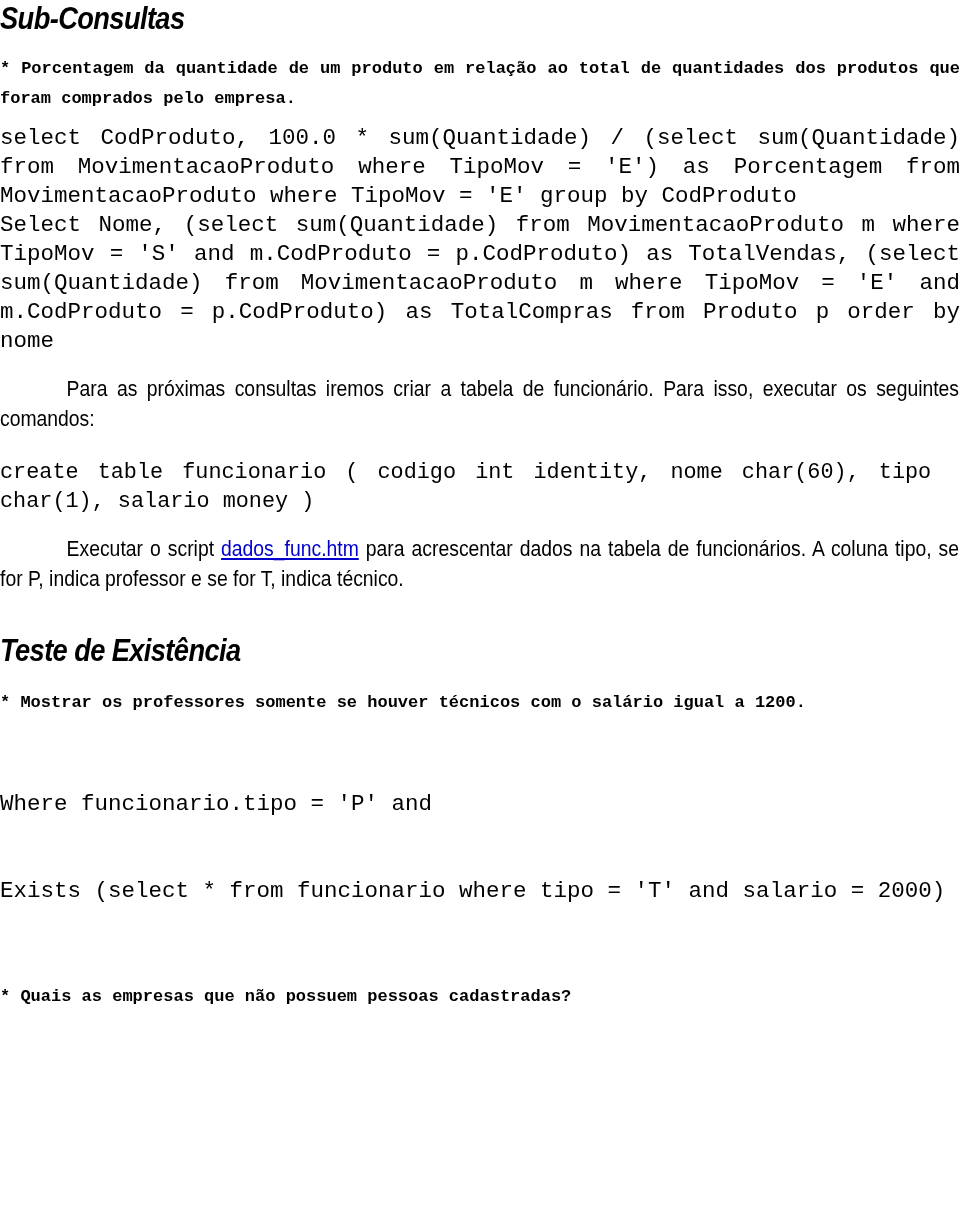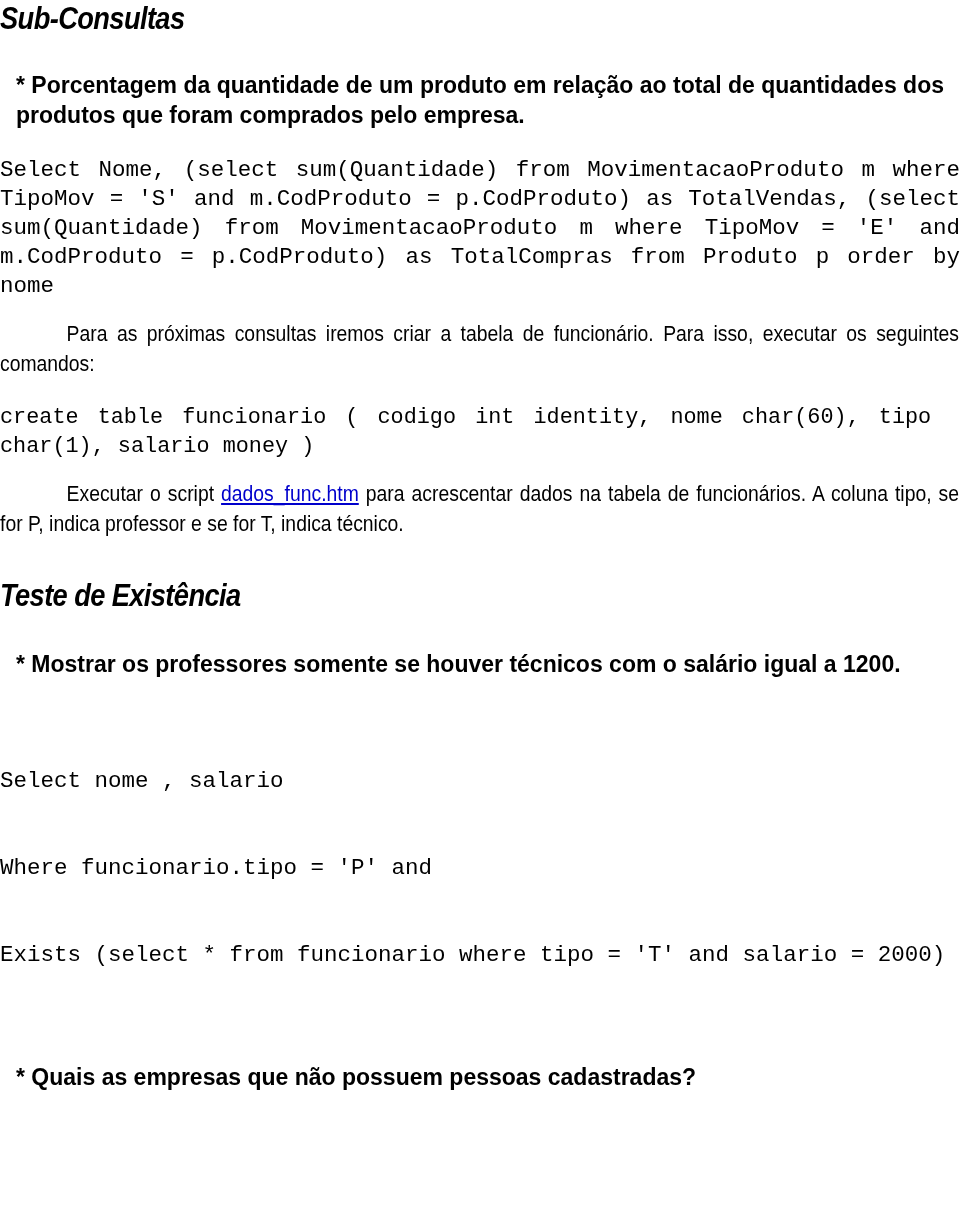--- a/index.html
+++ b/index.html
@@ -34,27 +34,27 @@
     transform: scaleX(0.88);
     transform-origin: left center;
     white-space: nowrap;
     margin: 0;
   }
   #heading-subconsultas { margin-top: 2px; }
   #heading-existencia  { margin-top: 0; }
 
   
   .q-para {
-    font-family: Liberation Sans, sans-serif;
+    font-family: Liberation Mono, monospace;
     font-weight: bold;
-    font-size: 23px;
+    font-size: 17px;
     line-height: 30px;
     text-align: justify;
     text-align-last: left;
-    margin: 16px;
+    margin: 0;
     letter-spacing: 0px;
     word-spacing: 0px;
   }
   .q-para.tight { text-align: right; }
 
   
   .code {
     font-family: "Liberation Mono", "DejaVu Sans Mono", monospace;
     font-weight: normal;
     font-size: 22.5px;
@@ -105,20 +105,21 @@
 <div class="page">
 
   <h1 class="heading" id="heading-subconsultas">Sub-Consultas</h1>
 
   <div class="sp-18"></div>
 
   <p class="q-para">* Porcentagem da quantidade de um produto em relação ao total de quantidades dos produtos que foram comprados pelo empresa.</p>
 
   <div class="sp-10"></div>
 
+  <p class="code justified">select CodProduto, 100.0 * sum(Quantidade) / (select sum(Quantidade) from MovimentacaoProduto where TipoMov = 'E') as Porcentagem from MovimentacaoProduto where TipoMov = 'E' group by CodProduto</p>
 
   <p class="code justified">Select Nome, (select sum(Quantidade) from MovimentacaoProduto m where TipoMov = 'S' and m.CodProduto = p.CodProduto) as TotalVendas, (select sum(Quantidade) from MovimentacaoProduto m where TipoMov = 'E' and m.CodProduto = p.CodProduto) as TotalCompras from Produto p order by nome</p>
 
   <div class="sp-18"></div>
 
   <p class="prose indent">Para as próximas consultas iremos criar a tabela de funcionário. Para isso, executar os seguintes comandos:</p>
 
   <div class="sp-24"></div>
 
   <p class="code justified code-narrow">create table funcionario ( codigo int identity, nome char(60), tipo char(1), salario money )</p>
@@ -131,21 +132,20 @@
 
   <h1 class="heading" id="heading-existencia">Teste de Existência</h1>
 
   <div class="sp-20"></div>
 
   <p class="q-para">* Mostrar os professores somente se houver técnicos com o salário igual a 1200.</p>
 
   <div class="sp-14"></div>
 
   <div class="code">
-    <span class="ln">Select nome , salario</span>
     <span class="ln">Where funcionario.tipo = 'P' and</span>
     <span class="ln">Exists (select * from funcionario where tipo = 'T' and salario = 2000)</span>
   </div>
 
   <div class="sp-18"></div>
 
   <p class="q-para tight">* Quais as empresas que não possuem pessoas cadastradas?</p>
 
   <div class="sp-14"></div>
 

